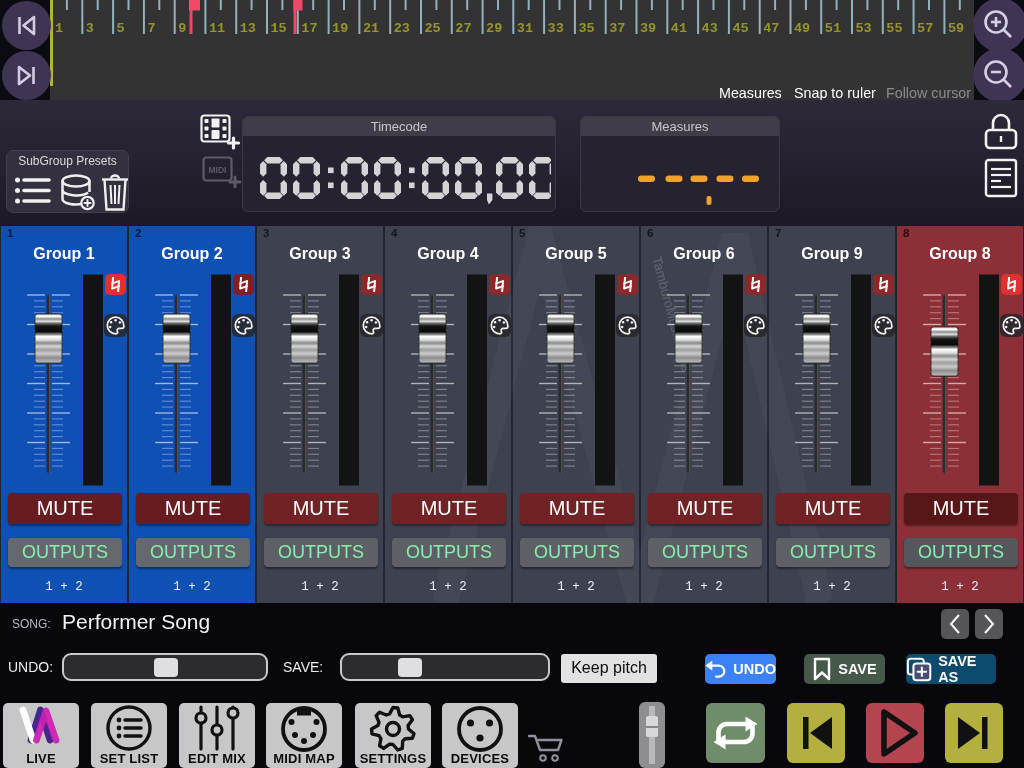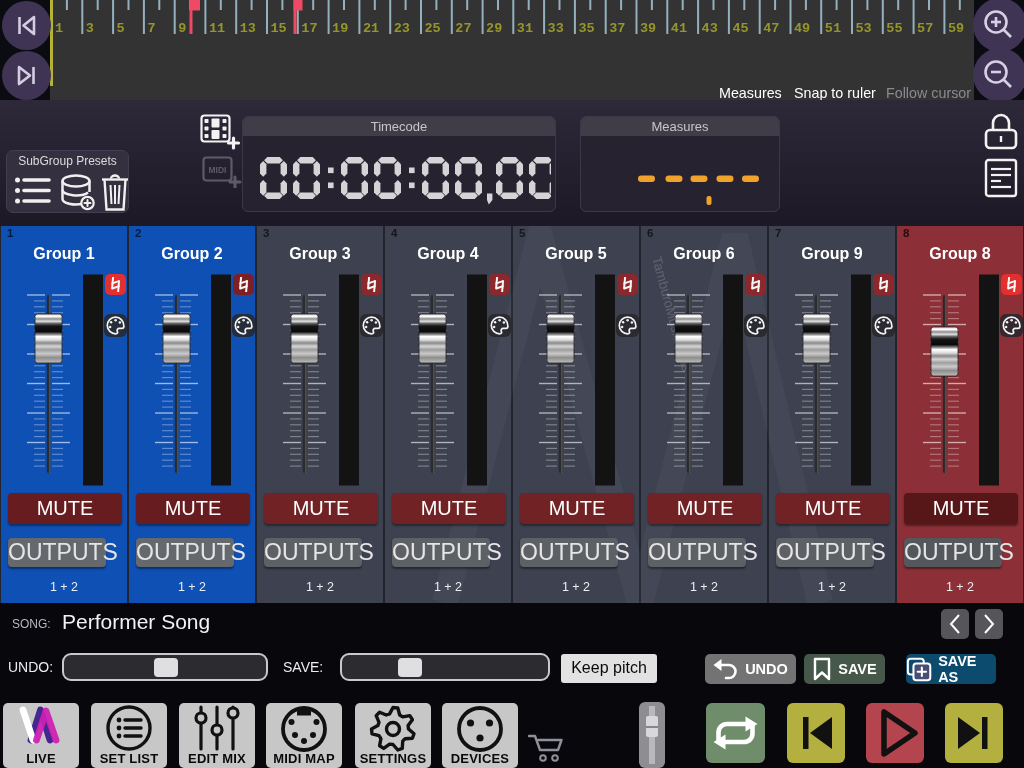--- a/index.html
+++ b/index.html
@@ -20,22 +20,22 @@
 .lcdbox .hd { position:absolute; left:0; top:0; width:100%; height:19px; background:#403d49; border-radius:5px 5px 0 0; text-align:center; font-size:13px; color:#c6c6ca; line-height:19px; }
 
 #mixer { position:absolute; left:0; top:226px; width:1024px; height:377px; background:#20222c; }
 .ch { position:absolute; top:0; width:128px; height:377px; border-left:1.5px solid #22242e; border-right:1.5px solid #22242e; }
 .ch .num { z-index:2; position:absolute; left:6px; top:1px; font-size:11.5px; font-weight:bold; }
 .ch .ttl { z-index:2; position:absolute; left:0; top:19px; width:100%; text-align:center; font-size:16px; font-weight:bold; color:#fff; }
 .ch .fad { z-index:2; position:absolute; left:0; top:0; }
 .ch .nat { z-index:2; position:absolute; left:104px; top:48px; width:21px; height:21px; border-radius:5px; }
 .ch .pal { z-index:2; position:absolute; left:103px; top:88px; width:23px; height:23px; border-radius:6px; background:rgba(40,40,44,0.9); }
 .ch .mute { z-index:2; position:absolute; left:7px; top:267px; width:114px; height:31px; border-radius:4px; color:#fff; font-size:20px; text-align:center; line-height:30px; box-shadow:0 1.5px 2px rgba(0,0,0,0.4); }
-.ch .outs { z-index:2; position:absolute; left:7px; top:312px; width:98px; height:29px; border-radius:4px; color:#e5e5e5; font-size:23px; text-align:center; line-height:28px; box-shadow:0 1.5px 2px rgba(0,0,0,0.4); }
-.ch .opt { z-index:2; position:absolute; left:0; top:354px; width:100%; text-align:center; font-size:12.5px; color:#eceff2; }
+.ch .outs { z-index:2; position:absolute; left:7px; top:312px; width:114px; height:29px; border-radius:4px; color:#86efac; font-size:18px; text-align:center; line-height:28px; box-shadow:0 1.5px 2px rgba(0,0,0,0.4); }
+.ch .opt { z-index:2; position:absolute; left:0; top:354px; width:100%; text-align:center; font-size:12.5px; color:#eceff2;font-family:Liberation Mono, monospace; }
 
 #songrow { position:absolute; left:0; top:603px; width:1024px; height:165px; background:#07070c; }
 .navbtn { position:absolute; top:609px; width:28px; height:30px; background:#56565a; border-radius:5px; }
 .slider { position:absolute; top:653px; height:28px; background:#2b2b30; border:2px solid #c9c9c9; border-radius:9px; }
 .thumb { position:absolute; top:2.5px; width:24px; height:19px; background:#dfdfe1; border-radius:4px; }
 .bbtn { position:absolute; top:654px; height:30px; border-radius:5px; color:#fff; font-weight:bold; font-size:14.5px; display:flex; align-items:center; justify-content:center; gap:6px; }
 .gbtn { position:absolute; top:703px; width:76px; height:65px; background:#c7c7c7; border-radius:5px; }
 .gbtn .lb { position:absolute; left:0; bottom:2px; width:100%; text-align:center; font-size:13px; font-weight:bold; color:#0a0a0a; letter-spacing:0.2px; }
 </style></head>
 <body>
@@ -1054,21 +1054,21 @@
   </svg>
   <span style="position:absolute;left:8px;top:659px;font-size:14px;color:#ececec">UNDO:</span>
   <div class="slider" style="left:62px;width:206px">
     <div class="thumb" style="left:90px"></div>
   </div>
   <span style="position:absolute;left:283px;top:659px;font-size:14px;color:#ececec">SAVE:</span>
   <div class="slider" style="left:340px;width:210px">
     <div class="thumb" style="left:56px"></div>
   </div>
   <div style="position:absolute;left:561px;top:654px;width:96px;height:29px;background:#e2e2e2;border-radius:3px;text-align:center;line-height:28px;font-size:16px;color:#0a0a0a">Keep pitch</div>
-  <div class="bbtn" style="left:705px;width:91px;background:#737373">
+  <div class="bbtn" style="left:705px;width:71px;background:#3b82f6">
     <svg width="26" height="22" viewBox="0 0 26 22">
       <path d="M6 7 h10 a6.5 6.5 0 0 1 0 13 h-3" fill="none" stroke="#fff" stroke-width="2.6" stroke-linecap="round"></path>
       <polygon points="8.5,1 8.5,13 0.5,7" fill="#fff"></polygon>
     </svg>
     <span>UNDO</span>
   </div>
   <div class="bbtn" style="left:804px;width:81px;background:#46584a">
     <svg width="20" height="24" viewBox="0 0 20 24">
       <path d="M3 2 h14 v20 l-7-6.5 -7,6.5 z" fill="none" stroke="#fff" stroke-width="2.4" stroke-linejoin="round"></path>
     </svg>

